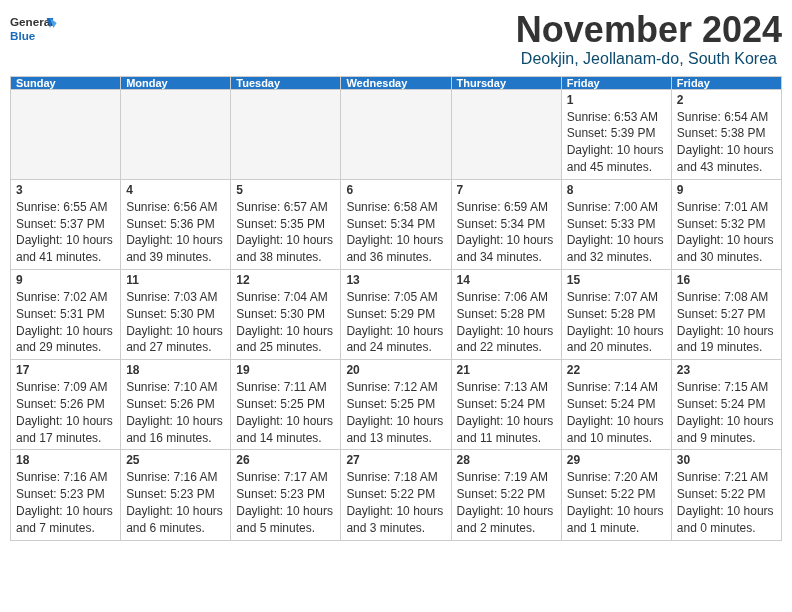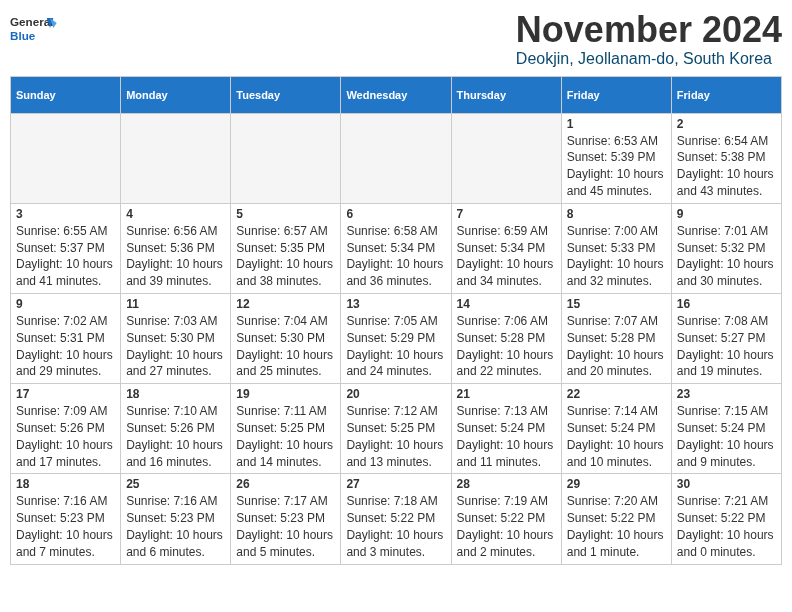--- a/index.html
+++ b/index.html
@@ -20,21 +20,21 @@
       justify-content: space-between;
       align-items: flex-start;
       margin-bottom: 8px;
     }
     .logo {
       display: flex;
       flex-direction: column;
       align-items: flex-start;
     }
     .title-area {
-      text-align: left;
+      text-align: center;
     }
     .month-title {
       font-size: 36px;
       font-weight: bold;
       color: #333;
       line-height: 1.1;
     }
     .subtitle {
       font-size: 16px;
       color: #0c4a6e;
@@ -42,21 +42,21 @@
     .calendar {
       width: 100%;
       border-collapse: collapse;
       table-layout: fixed;
     }
     .calendar th {
       background: #2176c7;
       color: #fff;
       font-size: 11px;
       font-weight: bold;
-      padding: 12px 5px;
+      padding: 0 5px;
       border: 1px solid #ccc;
       text-align: left;
     }
     .calendar td {
       border: 1px solid #ccc;
       vertical-align: top;
       padding: 3px 5px;
       font-size: 9.5px;
       color: #333;
       height: 82px;

